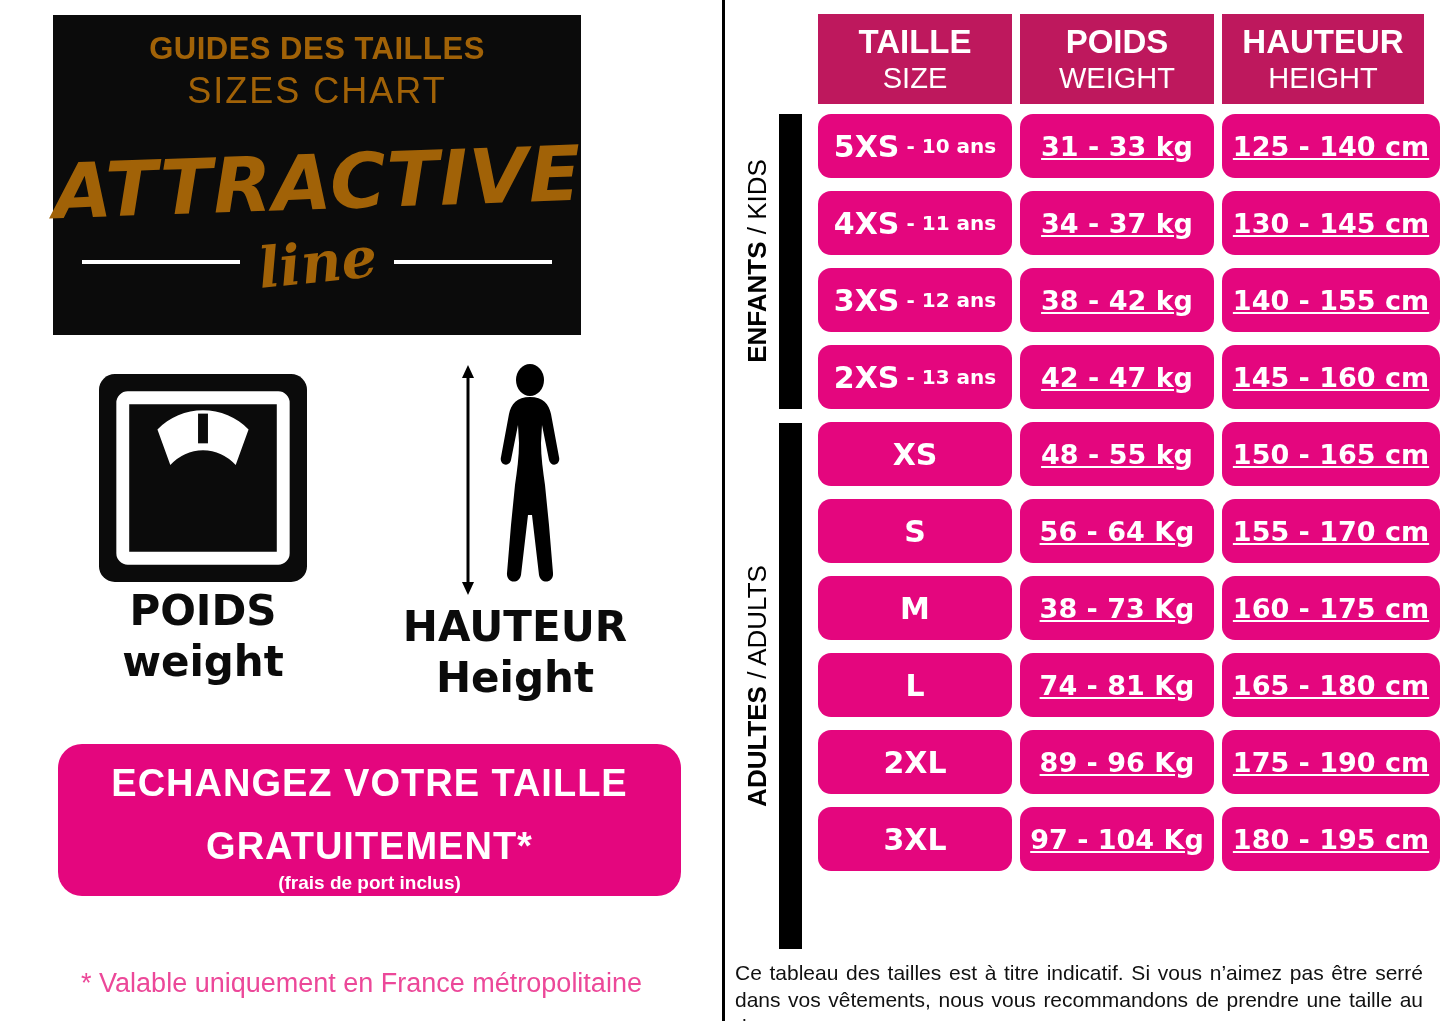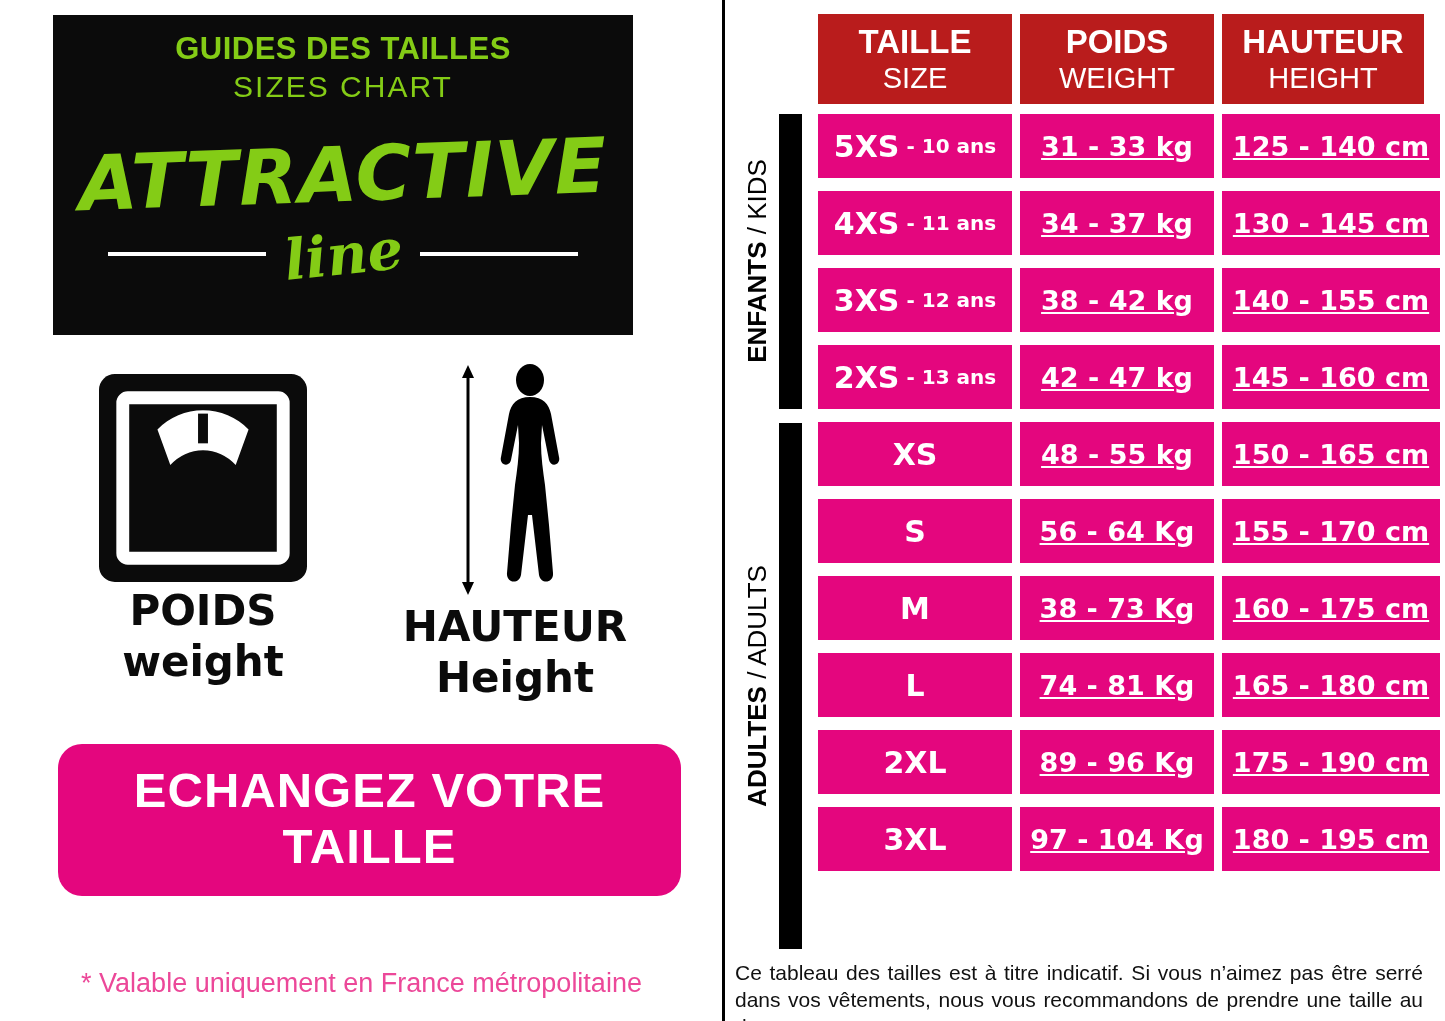--- a/index.html
+++ b/index.html
@@ -2,60 +2,60 @@
 <html><head>
 <meta charset="utf-8">
 <style>
   html,body{margin:0;padding:0;background:#fff;}
   .canvas{position:relative;width:1445px;height:1021px;background:#ffffff;overflow:hidden;
           font-family:"Liberation Sans", sans-serif;}
 
   
   .left-panel{position:absolute;left:0;top:0;width:723px;height:1021px;}
 
-  .brand-box{position:absolute;left:53px;top:15px;width:580px;height:320px;background:#0b0b0b;
-             color:#84cc16;text-align:center;}
+  .brand-box{position:absolute;left:53px;top:15px;width:528px;height:320px;background:#0b0b0b;
+             color:#a16207;text-align:center;}
   .brand-title-fr{margin-top:16px;font-size:31px;font-weight:bold;letter-spacing:.5px;}
-  .brand-title-en{margin-top:3px;font-size:30px;font-weight:normal;letter-spacing:2px;}
+  .brand-title-en{margin-top:3px;font-size:36px;font-weight:normal;letter-spacing:2px;}
   .brand-logo{margin-top:26px;font-size:76px;font-weight:bold;font-style:italic;
               letter-spacing:1px;transform:rotate(-2deg);font-family:"DejaVu Sans", sans-serif;}
   .brand-sub-row{display:flex;align-items:center;justify-content:center;margin-top:10px;}
   .brand-rule{width:158px;height:4px;background:#fff;}
   .brand-sub{font-size:56px;font-weight:bold;font-style:italic;line-height:50px;
              font-family:"DejaVu Serif", serif;margin:0 18px;transform:rotate(-6deg);}
 
   .icon-block{position:absolute;text-align:center;}
   .lbl-main{font-size:42px;font-weight:bold;color:#0b0b0b;font-family:"DejaVu Sans", sans-serif;}
   .lbl-sub{font-size:42px;font-weight:bold;color:#0b0b0b;margin-top:2px;font-family:"DejaVu Sans", sans-serif;}
 
   .promo{position:absolute;left:58px;top:744px;width:623px;height:152px;background:#E4067E;
          border-radius:24px;color:#fff;text-align:center;}
-  .promo-l1{margin-top:18px;font-size:49px;font-weight:bold;letter-spacing:1px;}
+  .promo-l1{margin-top:18px;font-size:38px;font-weight:bold;letter-spacing:1px;}
   .promo-l2{margin-top:20px;font-size:38px;font-weight:bold;letter-spacing:1px;}
   .promo-l3{margin-top:4px;font-size:19px;font-weight:bold;}
 
   .footnote{position:absolute;left:0;top:968px;width:723px;text-align:center;font-size:27px;color:#ec4899;}
 
   
   .divider{position:absolute;left:722px;top:0;width:3px;height:1021px;background:#000;}
 
   
   .right-panel{position:absolute;left:727px;top:0;width:718px;height:1021px;}
 
   .thead{position:absolute;left:91px;top:14px;display:flex;gap:8px;}
-  .th{width:194px;height:90px;background:#b91c1c;color:#fff;display:flex;flex-direction:column;
+  .th{width:194px;height:90px;background:#be185d;color:#fff;display:flex;flex-direction:column;
       align-items:center;justify-content:center;}
   .th:last-child{width:202px;}
   .th-fr{font-size:33px;font-weight:bold;}
   .th-en{font-size:29px;font-weight:normal;margin-top:1px;}
 
   .rows{position:absolute;left:91px;top:114px;display:flex;flex-direction:column;gap:13px;}
   .row{display:flex;gap:8px;}
   .cell{width:194px;height:64px;background:#E4067E;color:#fff;display:flex;align-items:center;
-        justify-content:center;font-weight:bold;font-family:"DejaVu Sans", sans-serif;}
+        justify-content:center;font-weight:bold;font-family:"DejaVu Sans", sans-serif;border-radius:13px;}
   .cell:last-child{width:218px;}
   .cell.num{font-size:27px;text-decoration:underline;}
   .size-main{font-size:30px;}
   .size-note{font-size:20px;margin-left:7px;}
   .size-note:empty{display:none;}
 
   .bar{position:absolute;left:52px;width:23px;background:#000;}
   .bar-kids{top:114px;height:295px;}
   .bar-adults{top:423px;height:526px;}
 

